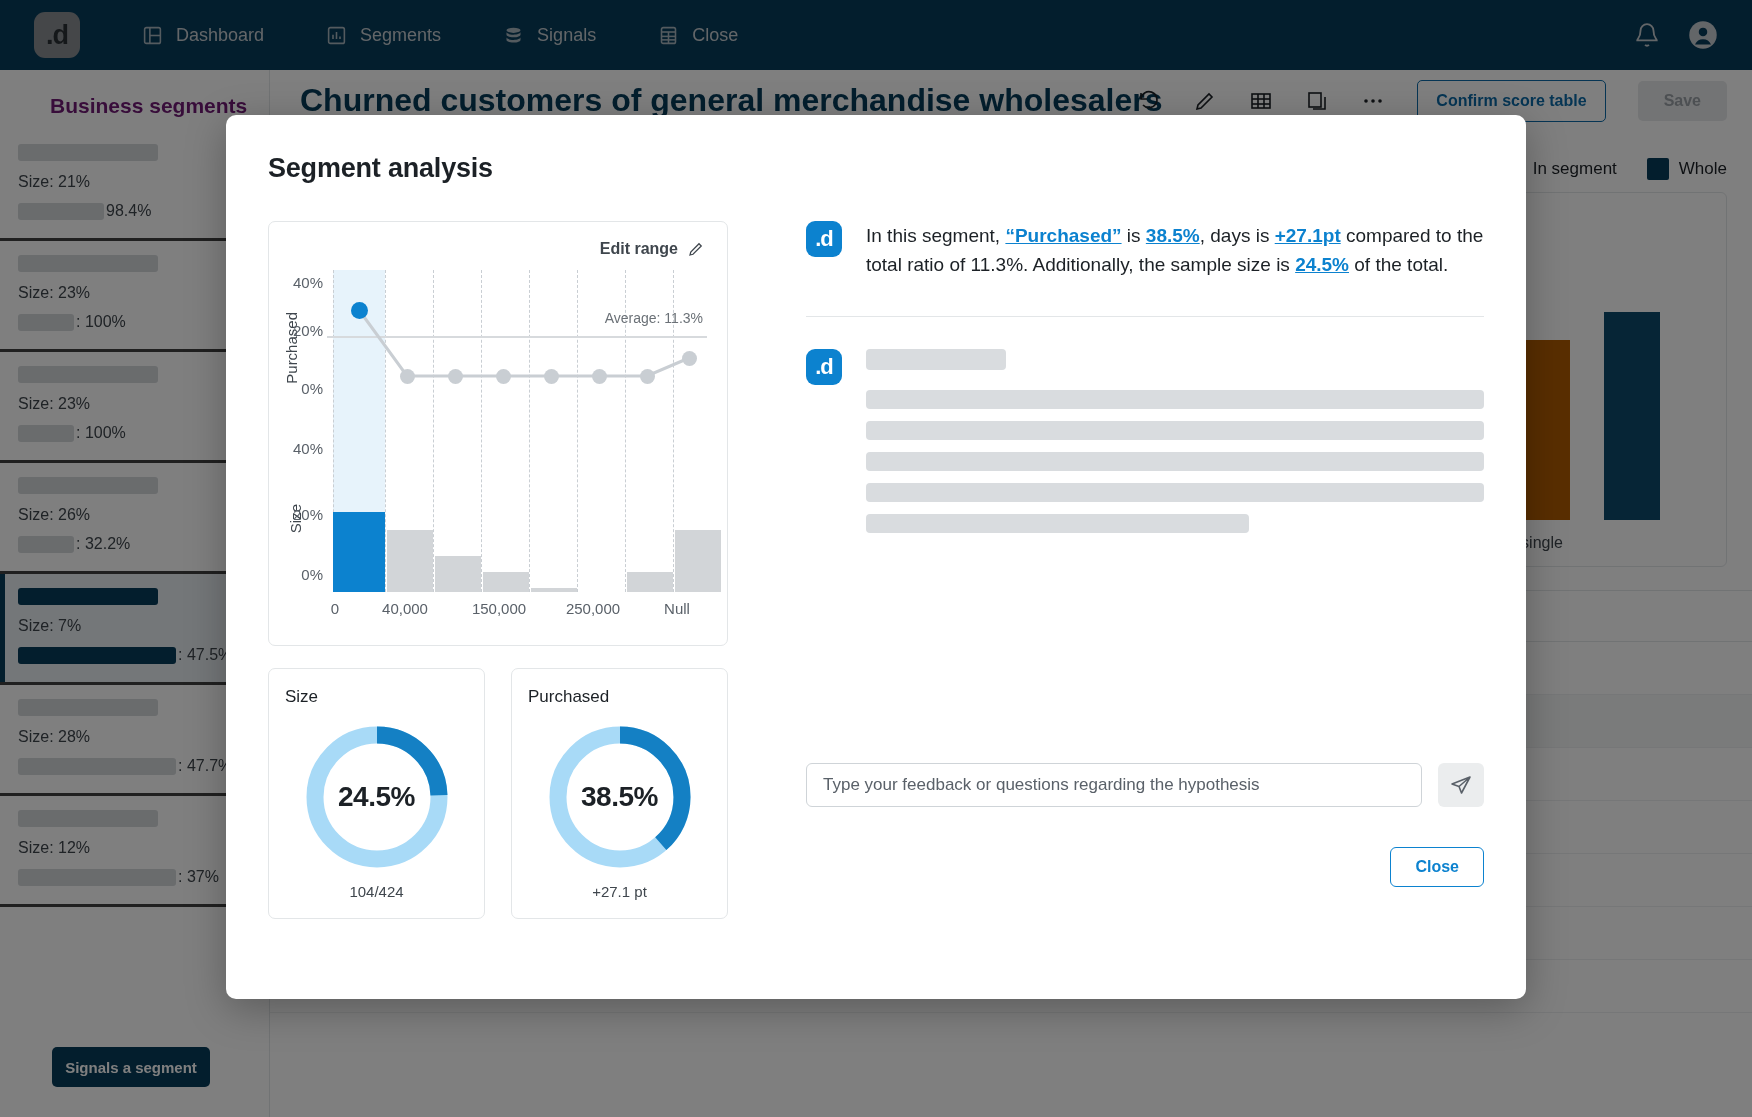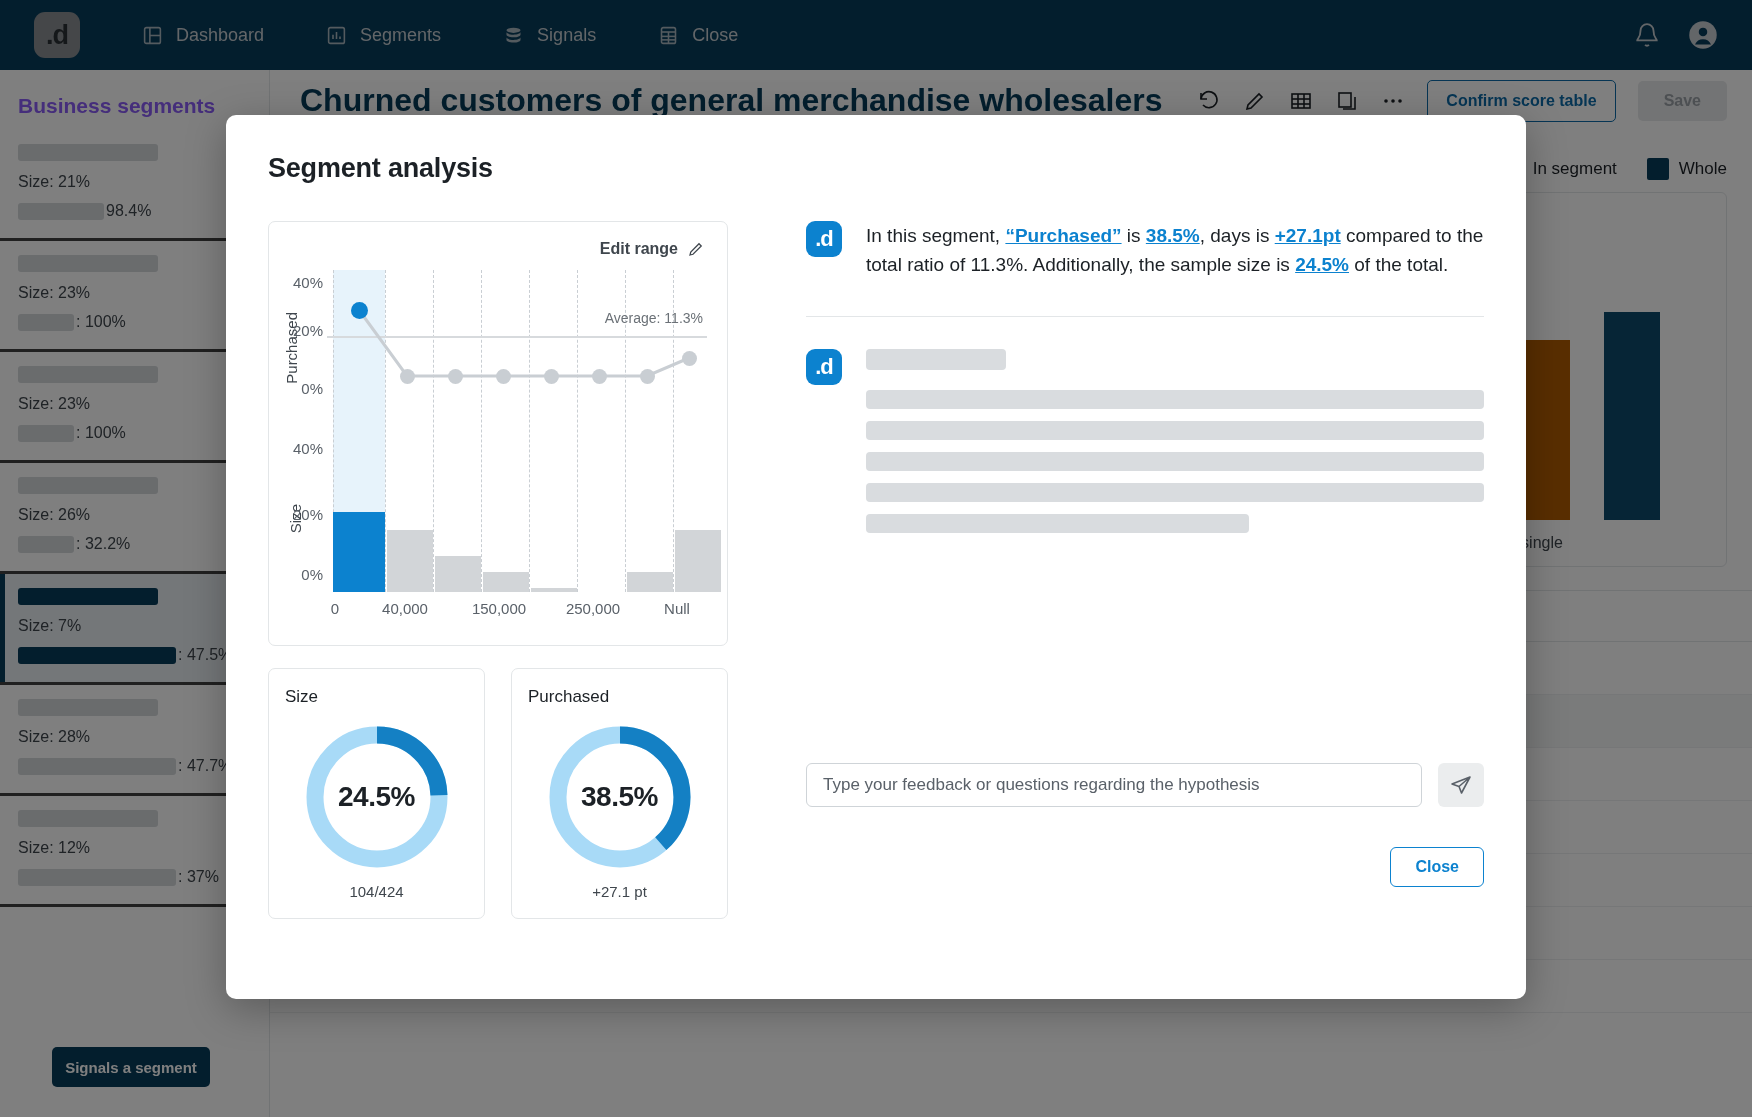--- a/index.html
+++ b/index.html
@@ -26,21 +26,21 @@
   }
   .nav { display: flex; align-items: center; margin-left: 62px; gap: 62px; }
   .nav-item { display: flex; align-items: center; gap: 13px; color: #c6ccd1; font-size: 18px; }
   .nav-ico { width: 21px; height: 21px; opacity: .85; display: block; }
   .topbar-right { position: absolute; right: 34px; display: flex; align-items: center; gap: 28px; }
 
   .sidebar {
     position: absolute; top: 70px; left: 0; width: 270px; bottom: 0;
     background: #ffffff; border-right: 1px solid #e3e6e8;
   }
-  .sb-title { font-size: 21px; font-weight: 700; color: #8b5cf6; padding: 24px 18px 12px; }
+  .sb-title { font-size: 21px; font-weight: 700; color: #701a75; padding: 24px 18px 12px; margin-left: 32px; }
   .seg-card { padding: 14px 18px 18px; border-bottom: 3px solid #404040; position: relative; }
   .seg-card.active { background: #e9eef2; }
   .seg-card.active::before {
     content: ""; position: absolute; left: 0; top: 0; bottom: 0; width: 5px; background: #073c5a;
   }
   .ph { background: #d5d8db; border-radius: 3px; height: 17px; }
   .seg-name { width: 140px; margin-bottom: 12px; }
   .seg-size { font-size: 16px; color: #3f464d; margin-bottom: 11px; }
   .seg-metric { display: flex; align-items: center; gap: 0px; font-size: 16px; color: #3f464d; }
   .seg-metric .ph { margin-right: 2px; }
@@ -51,21 +51,21 @@
     background: #073c5a; color: #fff; border-radius: 5px; font-size: 15px; font-weight: 700;
     display: flex; align-items: center; justify-content: center;
   }
 
   .content { position: absolute; top: 70px; left: 270px; right: 0; bottom: 0; background: #fff; }
   .content-head { position: relative; height: 62px; }
   .page-title {
     position: absolute; left: 30px; top: 12px; font-size: 32px; font-weight: 700; color: #073c5a;
     white-space: nowrap;
   }
-  .head-actions { position: absolute; right: 25px; top: 10px; display: flex; align-items: center; gap: 22px; }
+  .head-actions { position: absolute; right: 25px; top: 10px; display: flex; align-items: center; gap: 32px; }
   .hicon { width: 24px; height: 24px; color: #1c2126; }
   .confirm-btn {
     border: 1px solid #0c6ba8; color: #0c6ba8; border-radius: 5px; padding: 11px 18px;
     font-size: 16px; font-weight: 700; background: #fff; white-space: nowrap;
   }
   .save-btn {
     background: #e6e8ea; color: #9aa0a6; border-radius: 5px; padding: 11px 26px;
     font-size: 16px; font-weight: 700;
   }
 

